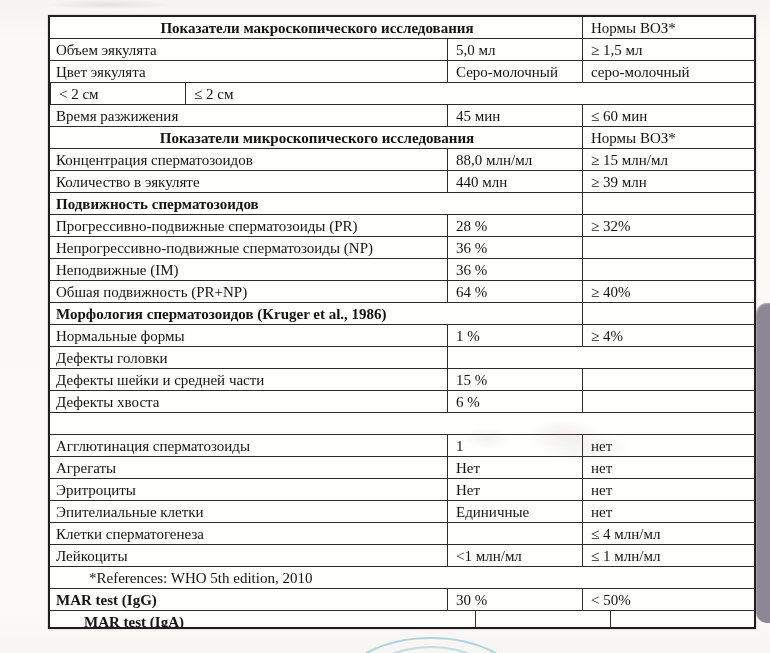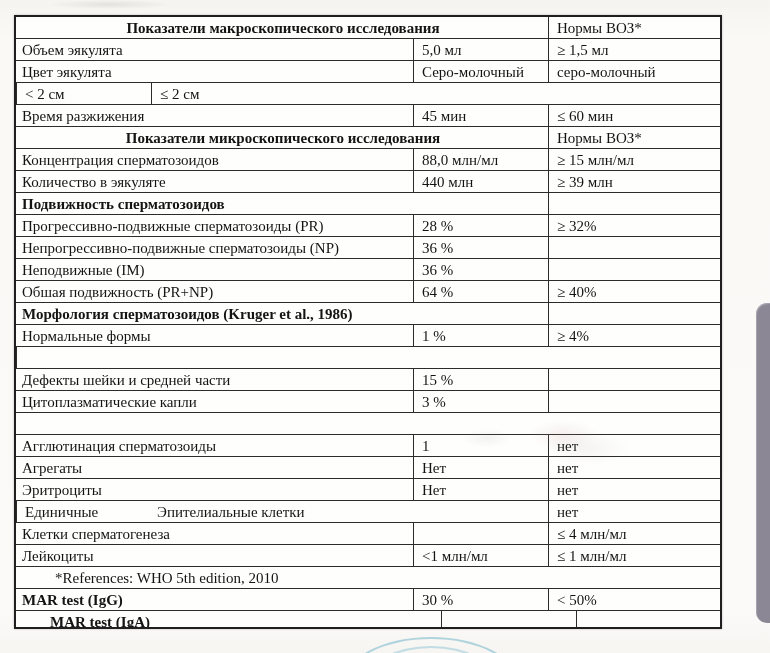--- a/index.html
+++ b/index.html
@@ -8,21 +8,21 @@
   body {
     width: 770px; height: 653px;
     position: relative;
     overflow: hidden;
     background: linear-gradient(180deg, #f5f4f1 0%, #faf9f6 6%, #fbfaf8 94%, #f6f5f2 100%);
     font-family: "Liberation Serif", "DejaVu Serif", serif;
     color: #141414;
   }
   .doc-table {
     position: absolute;
-    left: 14px; top: 15px;
+    left: 48px; top: 15px;
     width: 708px;
     border: 2px solid #1f1f1f;
     background: #fefefc;
     box-sizing: border-box;
     box-shadow: 0 0 2px rgba(0,0,0,.25);
   }
   .row {
     display: flex;
     height: 22px;
     border-bottom: 1px solid #2b2b2b;
@@ -156,30 +156,31 @@
     <div class="row">
       <div class="cell merged bold">Морфология сперматозоидов (Kruger et al., 1986)</div>
       <div class="cell norm"></div>
     </div>
     <div class="row">
       <div class="cell param">Нормальные формы</div>
       <div class="cell result">1 %</div>
       <div class="cell norm">≥ 4%</div>
     </div>
     <div class="row">
+      <div class="cell param">Дефекты головки</div>
       <div class="cell norm"></div>
     </div>
     <div class="row">
       <div class="cell param">Дефекты шейки и средней части</div>
       <div class="cell result">15 %</div>
       <div class="cell norm"></div>
     </div>
     <div class="row">
-      <div class="cell param">Цитоплазматические капли</div>
-      <div class="cell result">3 %</div>
+      <div class="cell param">Дефекты хвоста</div>
+      <div class="cell result">6 %</div>
       <div class="cell norm"></div>
     </div>
     <div class="row">
       <div class="cell fullspan"></div>
     </div>
     <div class="row">
       <div class="cell param">Агглютинация сперматозоиды</div>
       <div class="cell result">1</div>
       <div class="cell norm">нет</div>
     </div>
@@ -187,22 +188,22 @@
       <div class="cell param">Агрегаты</div>
       <div class="cell result">Нет</div>
       <div class="cell norm">нет</div>
     </div>
     <div class="row">
       <div class="cell param">Эритроциты</div>
       <div class="cell result">Нет</div>
       <div class="cell norm">нет</div>
     </div>
     <div class="row">
+      <div class="cell param">Эпителиальные клетки</div>
       <div class="cell result">Единичные</div>
-      <div class="cell param">Эпителиальные клетки</div>
       <div class="cell norm">нет</div>
     </div>
     <div class="row">
       <div class="cell param">Клетки сперматогенеза</div>
       <div class="cell result"></div>
       <div class="cell norm">≤ 4 млн/мл</div>
     </div>
     <div class="row">
       <div class="cell param">Лейкоциты</div>
       <div class="cell result">&lt;1 млн/мл</div>

